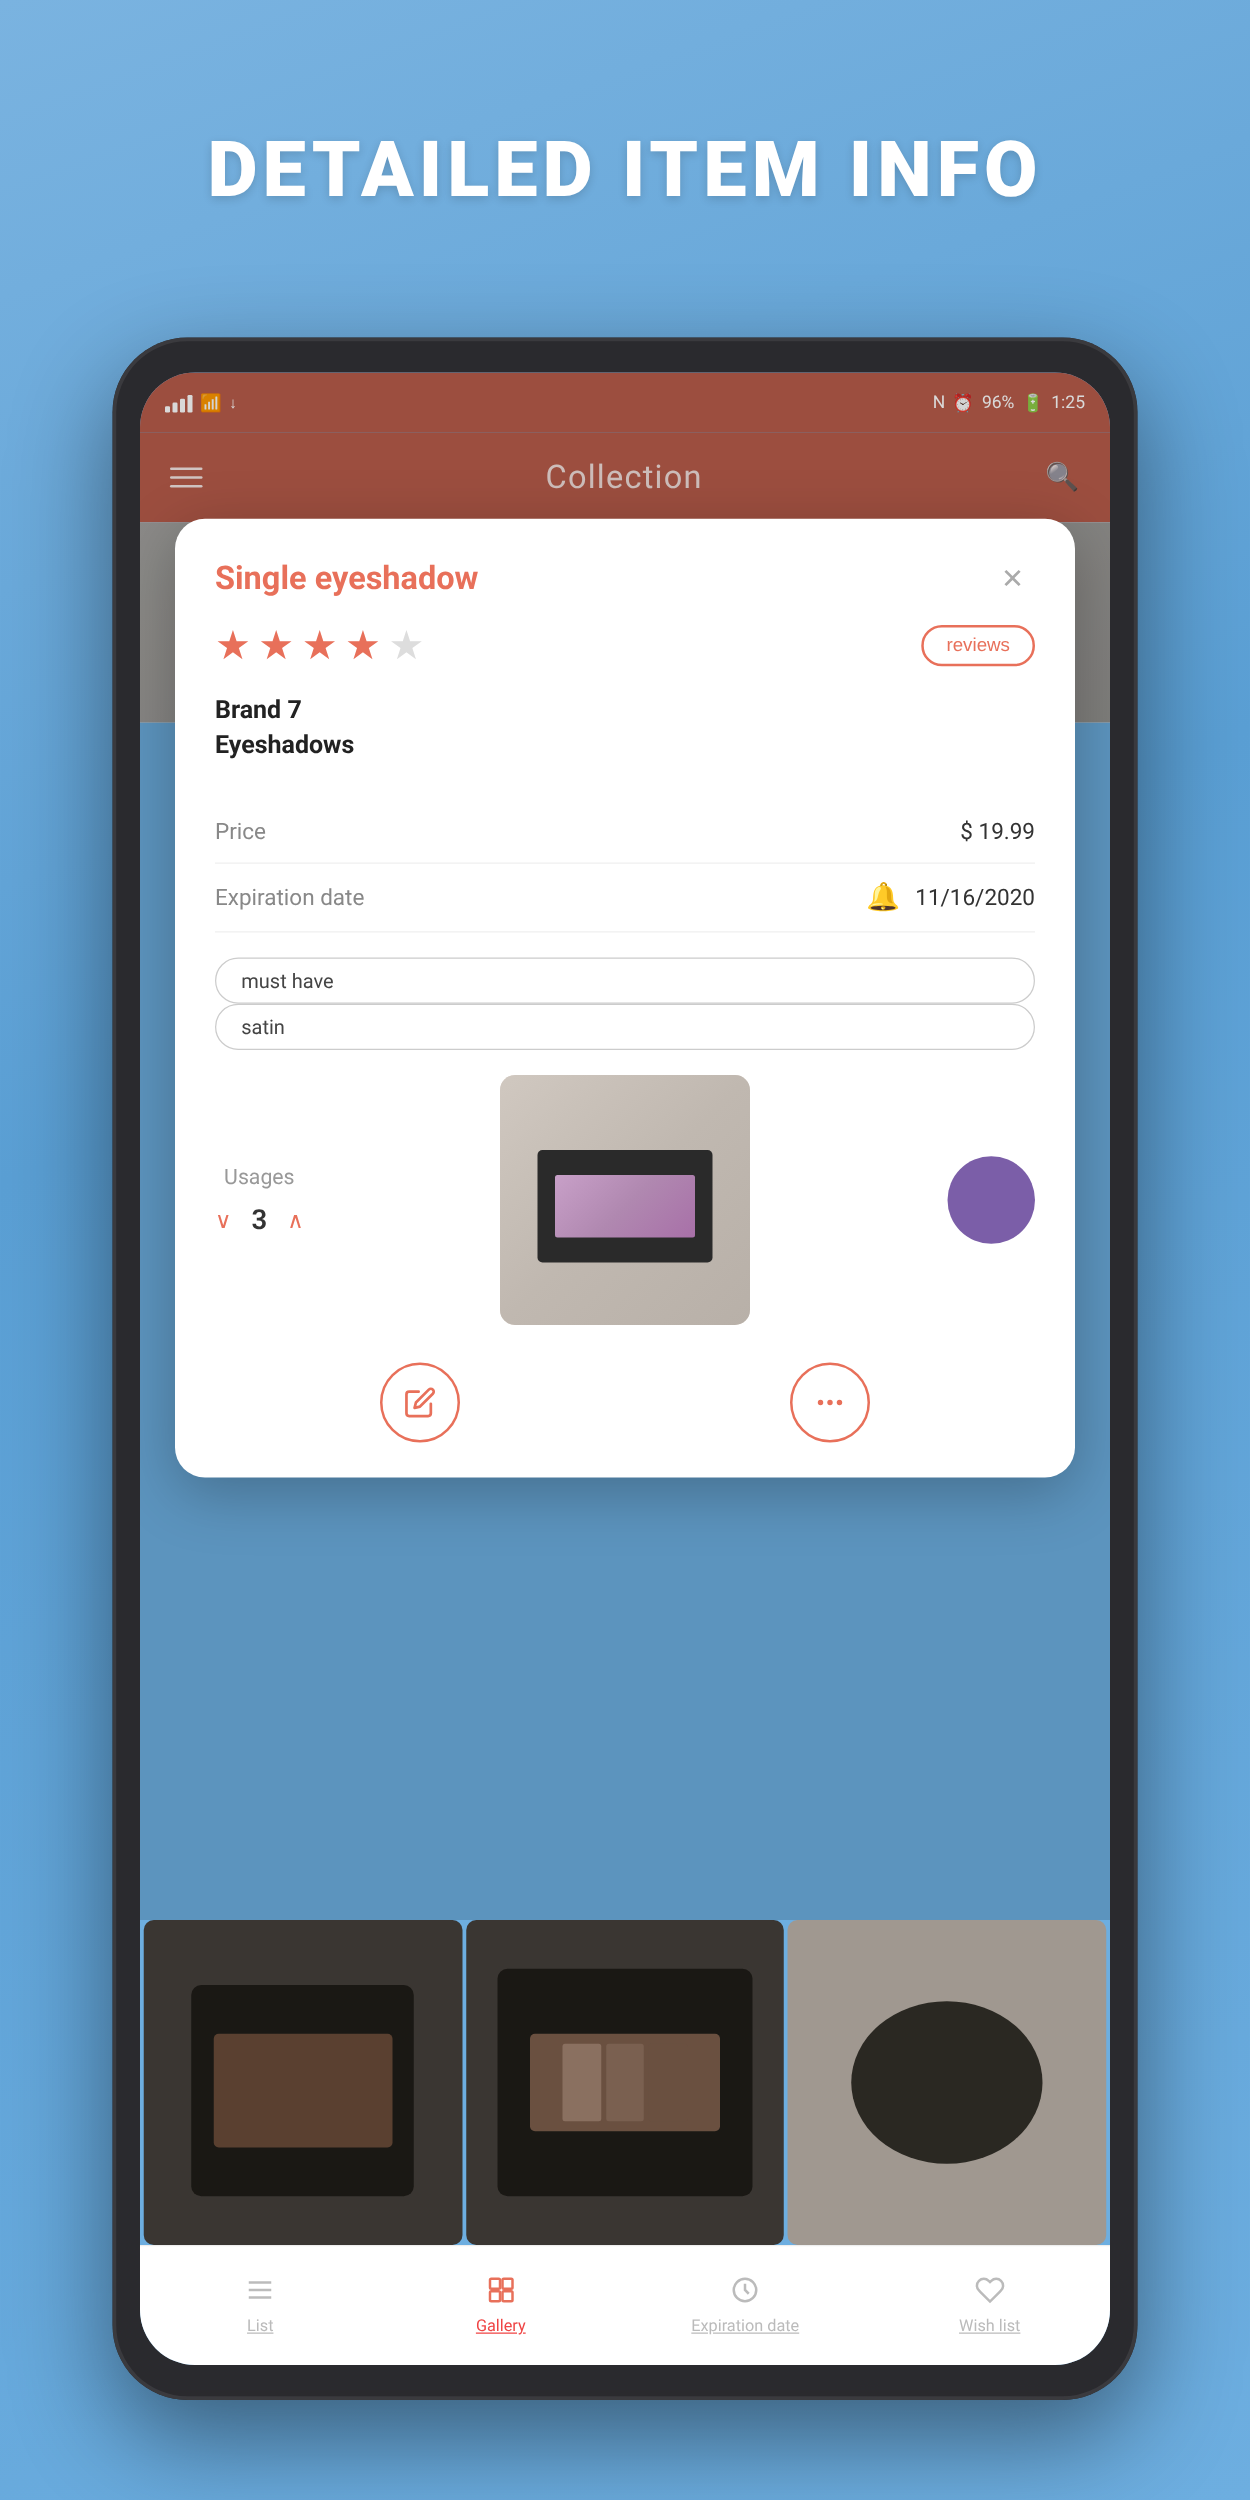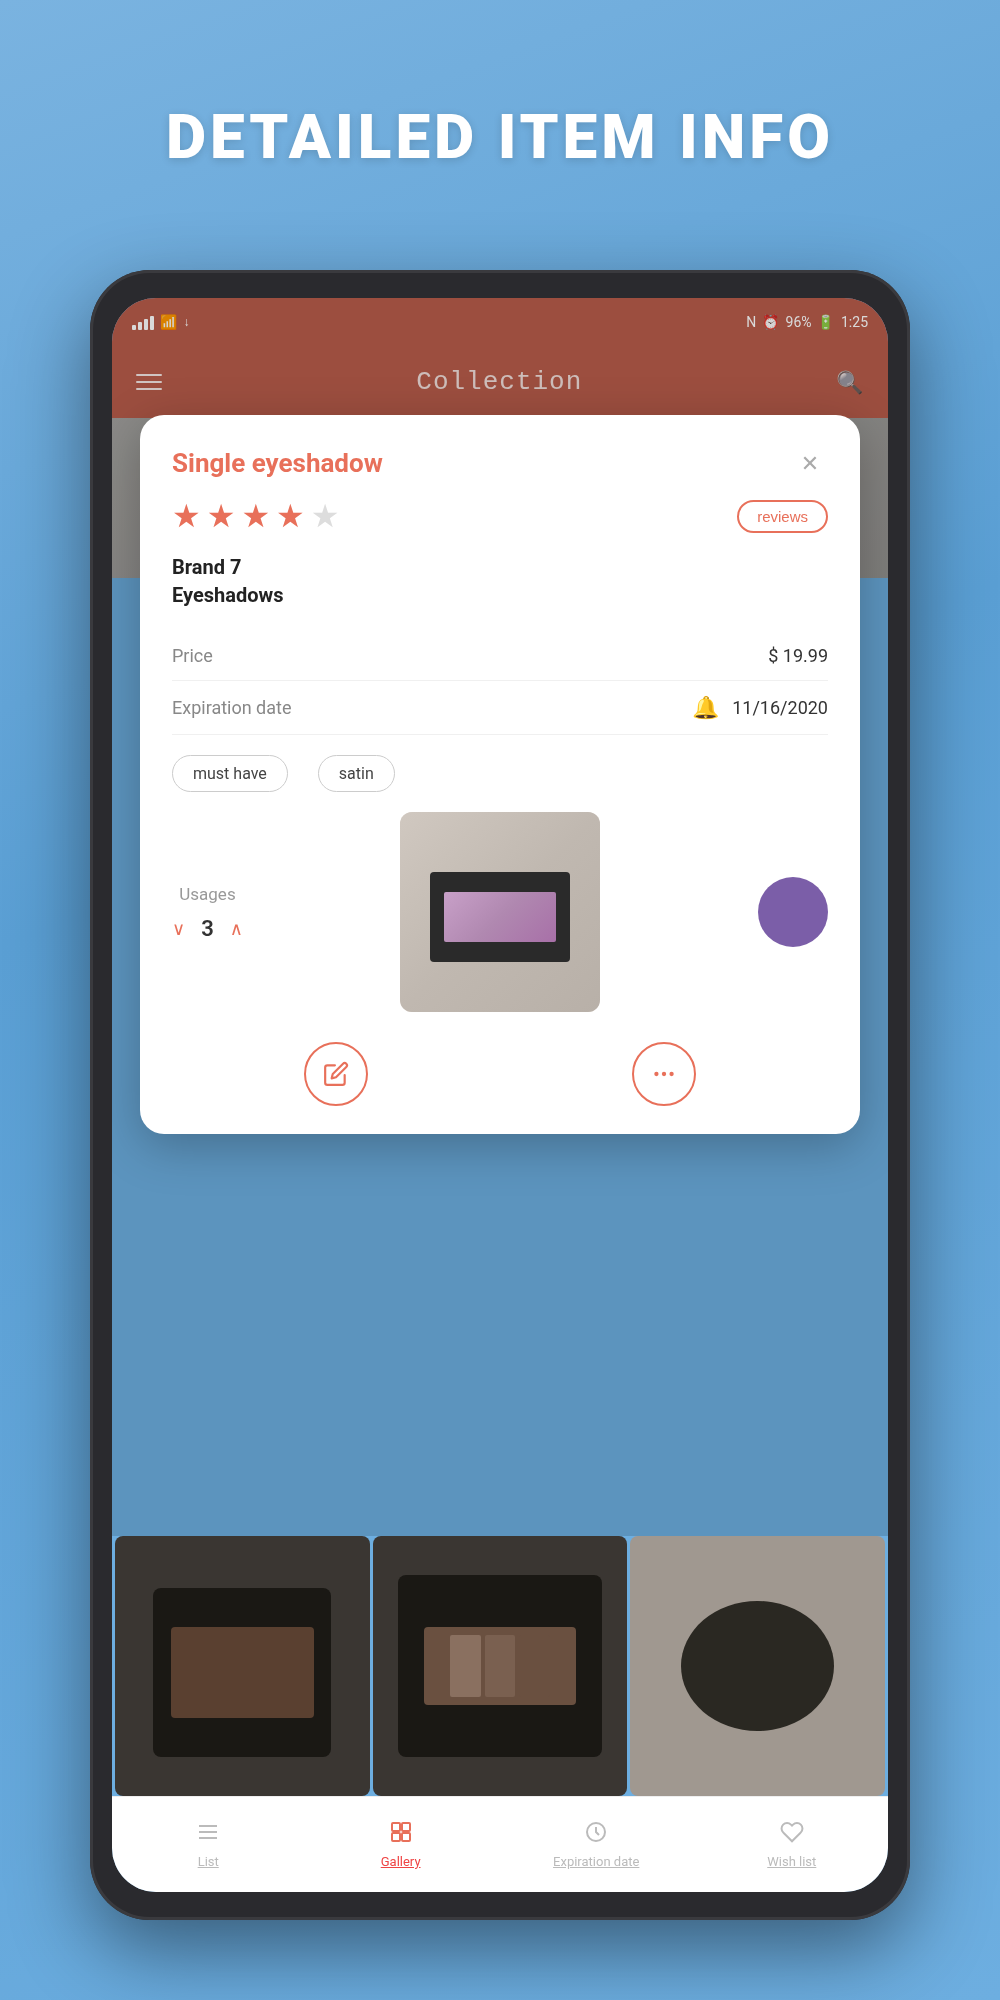--- a/index.html
+++ b/index.html
@@ -106,21 +106,20 @@
       width: 26px;
       height: 2px;
       background: rgba(255,255,255,0.85);
       border-radius: 2px;
     }
     .app-bar-title {
       color: rgba(255,255,255,0.8);
       font-size: 26px;
       font-weight: 400;
       letter-spacing: 1px;
-      font-family: Liberation Mono, monospace;
     }
     .search-icon-btn {
       color: rgba(255,255,255,0.85);
       font-size: 22px;
       cursor: pointer;
     }
 
     
     .tabs-bar {
       width: 100%;
@@ -248,21 +247,21 @@
     .brand-line {
       font-size: 20px;
       font-weight: 700;
       color: #222;
       margin-bottom: 4px;
     }
     .category-line {
       font-size: 20px;
       font-weight: 700;
       color: #222;
-      margin-bottom: 24px;
+      margin-bottom: 34px;
     }
 
     
     .info-row {
       display: flex;
       align-items: center;
       justify-content: space-between;
       padding: 14px 0;
       border-bottom: 1px solid #f0f0f0;
     }
@@ -278,22 +277,23 @@
       gap: 12px;
     }
     .bell-icon {
       color: #e8705a;
       font-size: 22px;
     }
 
     
     .tags-row {
       display: flex;
-      gap: 30px;
+      gap: 0;
       margin: 20px 0;
+      flex-direction: column;
     }
     .tag {
       border: 1.5px solid #ccc;
       border-radius: 20px;
       padding: 8px 20px;
       font-size: 16px;
       color: #444;
       background: white;
     }
 

